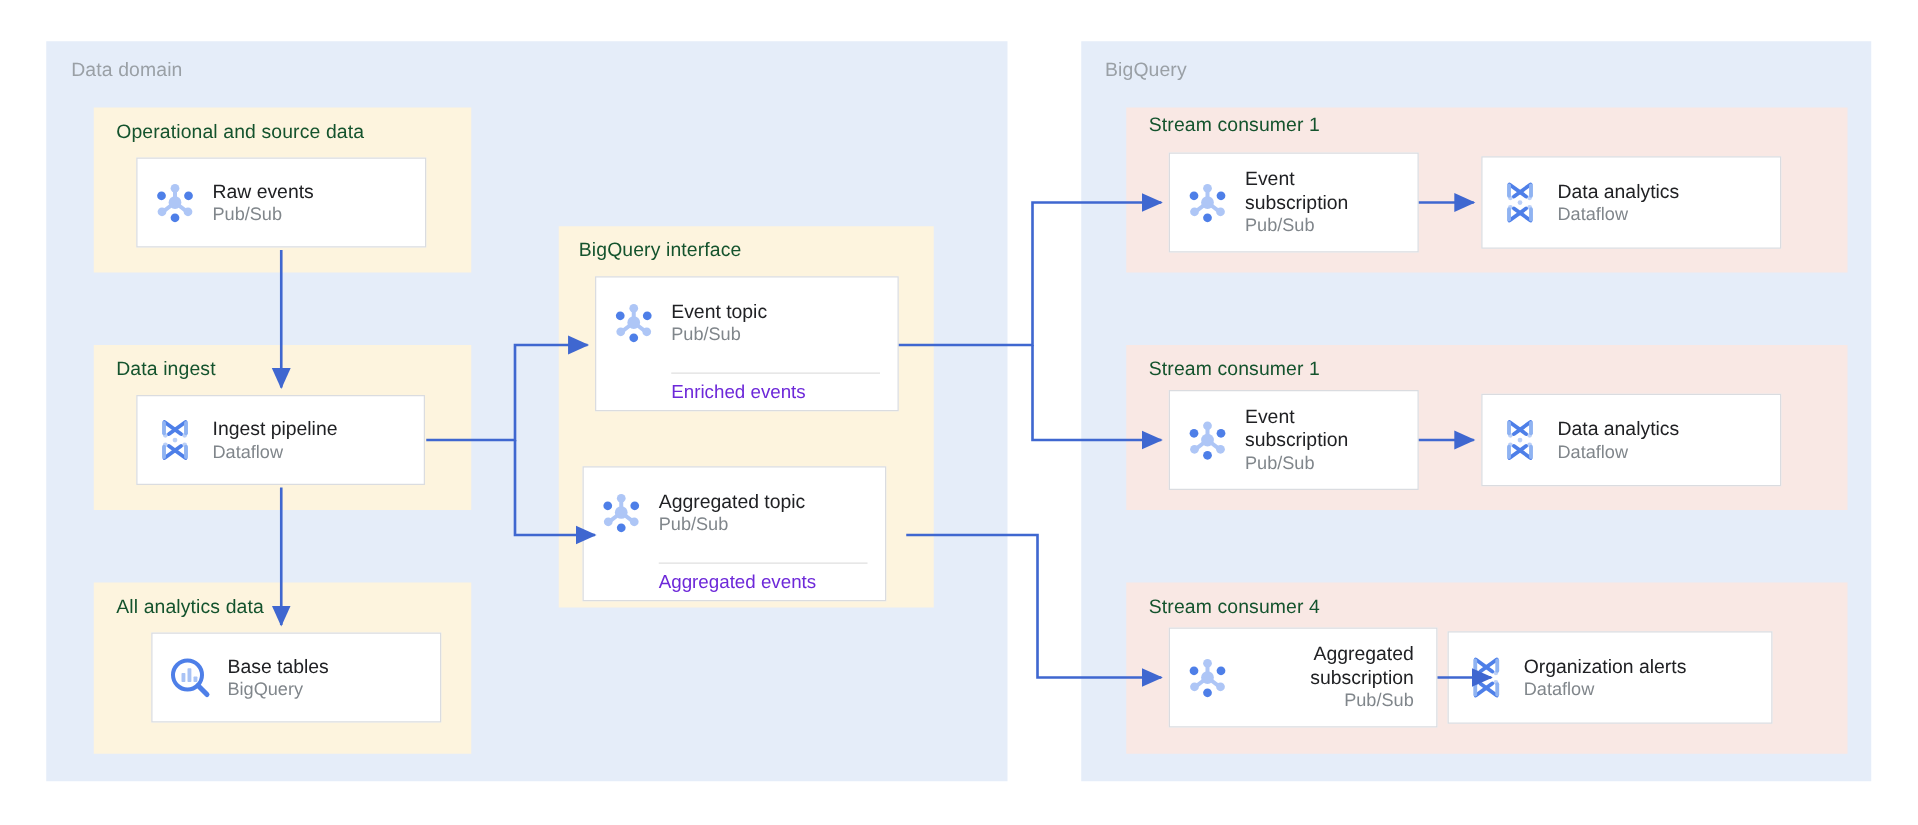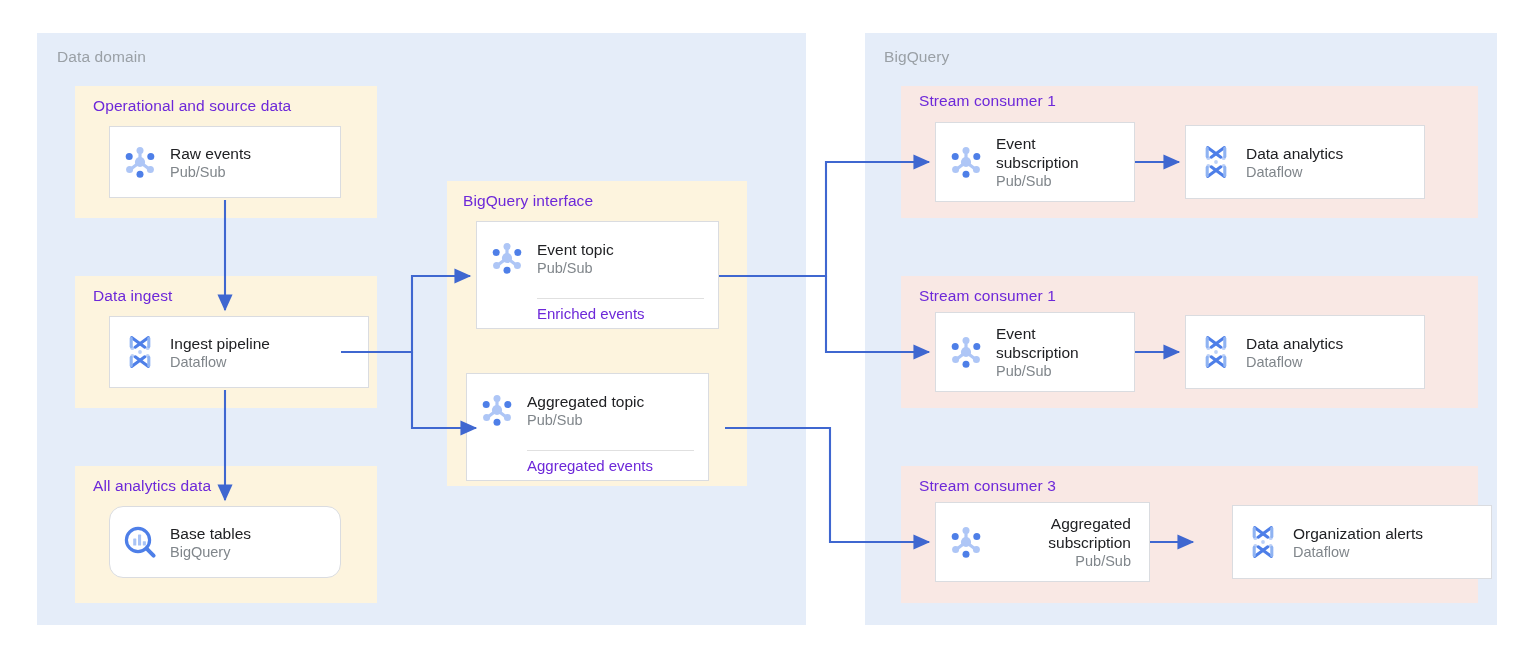--- a/index.html
+++ b/index.html
@@ -5,21 +5,21 @@
   html,body{margin:0;padding:0;background:#ffffff;}
   body{width:1534px;height:660px;overflow:hidden;
        font-family:"Liberation Sans","DejaVu Sans",sans-serif;}
   #stage{position:relative;width:1534px;height:660px;}
 
   .panel{position:absolute;}
   .panel-blue{background:#e5edf9;}
   .group-yellow{position:absolute;background:#fdf4de;}
   .group-pink{position:absolute;background:#f9e8e4;}
 
-  .grp-label{position:absolute;color:#6d28d9;font-size:15.5px;
+  .grp-label{position:absolute;color:#14532d;font-size:15.5px;
              letter-spacing:.1px;white-space:nowrap;}
   .panel-label{position:absolute;color:#9aa0a6;font-size:15.5px;
                letter-spacing:.1px;white-space:nowrap;}
 
   .card{position:absolute;background:#ffffff;border:1px solid #dadce0;
         box-sizing:border-box;}
   .card-row{position:absolute;left:0;top:0;display:flex;align-items:center;
             width:100%;height:100%;}
   .card-ico{width:60px;min-width:60px;display:flex;align-items:center;
             justify-content:center;}
@@ -70,21 +70,21 @@
       <div class="card-txt">
         <div class="card-title">Raw events</div>
         <div class="card-sub">Pub/Sub</div>
       </div>
     </div>
   </div>
 
   <div class="group-yellow" style="left:75px;top:276px;width:302px;height:132px;"></div>
   <div class="grp-label" style="left:93px;top:287px;">Data ingest</div>
 
-  <div class="card" style="left:109px;top:316px;width:260px;height:72px;">
+  <div class="card" style="left:109px;top:316px;width:231px;height:72px;">
     <div class="card-row">
       <div class="card-ico">
         <svg width="40" height="40" viewBox="0 0 40 40" aria-hidden="true">
           <g fill="#bcd0f7">
             <circle cx="20" cy="11.6" r="1.9"></circle>
               <circle cx="20" cy="28.4" r="1.9"></circle>
             <circle cx="12.3" cy="16.2" r="1.9"></circle>
               <circle cx="27.7" cy="16.2" r="1.9"></circle>
             <circle cx="12.3" cy="23.8" r="1.9"></circle>
               <circle cx="27.7" cy="23.8" r="1.9"></circle>
@@ -107,21 +107,21 @@
       <div class="card-txt">
         <div class="card-title">Ingest pipeline</div>
         <div class="card-sub">Dataflow</div>
       </div>
     </div>
   </div>
 
   <div class="group-yellow" style="left:75px;top:466px;width:302px;height:137px;"></div>
   <div class="grp-label" style="left:93px;top:477px;">All analytics data</div>
 
-  <div class="card" style="left:109px;top:506px;width:232px;height:72px;border-radius:14px;">
+  <div class="card" style="left:121px;top:506px;width:232px;height:72px;">
     <div class="card-row">
       <div class="card-ico">
         <svg width="40" height="40" viewBox="0 0 40 40" aria-hidden="true">
           <circle cx="18" cy="18" r="11.6" fill="none" stroke="#4e7fe8" stroke-width="3.2"></circle>
           <line x1="26.4" y1="26.4" x2="33.6" y2="33.6" stroke="#4e7fe8" stroke-width="4" stroke-linecap="round"></line>
           <g fill="#a9c3f5">
             <rect x="13.2" y="16.4" width="3.1" height="7.2" rx="0.6"></rect>
             <rect x="18.0" y="12.6" width="3.1" height="11" rx="0.6"></rect>
             <rect x="22.8" y="19.2" width="3.1" height="4.4" rx="0.6"></rect>
           </g>
@@ -312,21 +312,21 @@
         </svg>
       </div>
       <div class="card-txt">
         <div class="card-title">Data analytics</div>
         <div class="card-sub">Dataflow</div>
       </div>
     </div>
   </div>
 
   <div class="group-pink" style="left:901px;top:466px;width:577px;height:137px;"></div>
-  <div class="grp-label" style="left:919px;top:477px;">Stream consumer 3</div>
+  <div class="grp-label" style="left:919px;top:477px;">Stream consumer 4</div>
 
   <div class="card" style="left:935px;top:502px;width:215px;height:80px;text-align:right;">
     <div class="card-row">
       <div class="card-ico">
         <svg width="40" height="40" viewBox="0 0 40 40" aria-hidden="true">
           <g stroke="#aec6f6" stroke-width="3.2" stroke-linecap="round">
             <line x1="20" y1="20" x2="20" y2="11"></line>
             <line x1="20" y1="20" x2="11.5" y2="26.5"></line>
             <line x1="20" y1="20" x2="28.5" y2="26.5"></line>
           </g>
@@ -339,21 +339,21 @@
           <circle cx="20" cy="32.2" r="3.5" fill="#4e7fe8"></circle>
         </svg>
       </div>
       <div class="card-txt" style="max-width:135px;">
         <div class="card-title">Aggregated subscription</div>
         <div class="card-sub">Pub/Sub</div>
       </div>
     </div>
   </div>
 
-  <div class="card" style="left:1232px;top:505px;width:260px;height:74px;">
+  <div class="card" style="left:1158px;top:505px;width:260px;height:74px;">
     <div class="card-row">
       <div class="card-ico">
         <svg width="40" height="40" viewBox="0 0 40 40" aria-hidden="true">
           <g fill="#bcd0f7">
             <circle cx="20" cy="11.6" r="1.9"></circle>
               <circle cx="20" cy="28.4" r="1.9"></circle>
             <circle cx="12.3" cy="16.2" r="1.9"></circle>
               <circle cx="27.7" cy="16.2" r="1.9"></circle>
             <circle cx="12.3" cy="23.8" r="1.9"></circle>
               <circle cx="27.7" cy="23.8" r="1.9"></circle>

